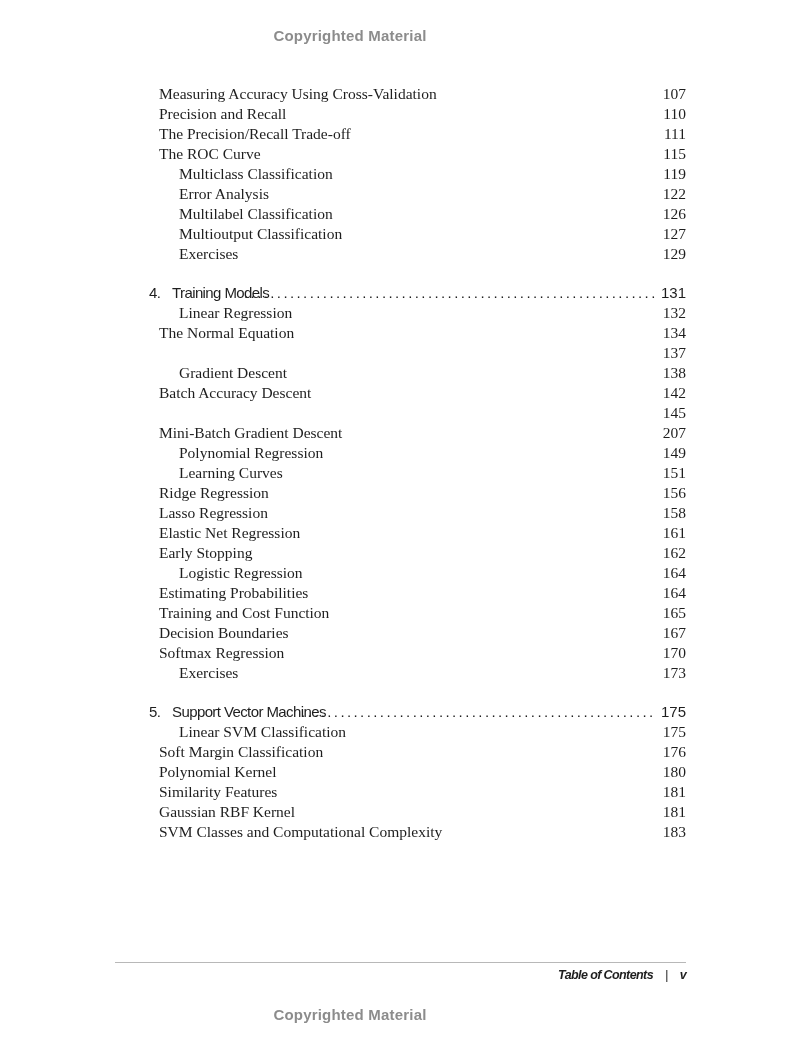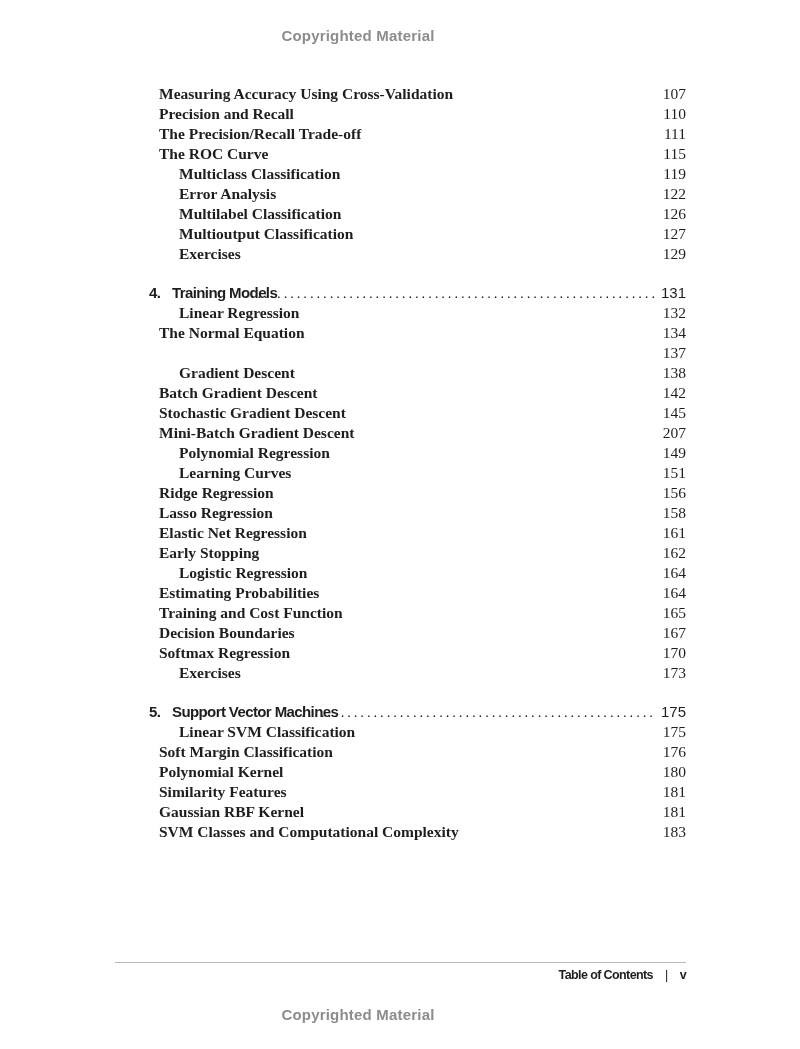--- a/index.html
+++ b/index.html
@@ -1,45 +1,45 @@
 <!DOCTYPE html>
 <html><head>
 <meta charset="utf-8">
 <style>
   html, body { margin: 0; padding: 0; background: #ffffff; }
   body { width: 800px; height: 1049px; position: relative; overflow: hidden; color: #1a1a1a; }
   .watermark {
-    position: absolute; left: 16px; width: 684px; text-align: center;
+    position: absolute; left: 8px; width: 684px; text-align: center;
     font-family: "Liberation Sans", sans-serif; font-size: 15px; font-weight: bold; color: #8c8c8c;
     letter-spacing: 0.2px;
   }
   #wm-top { top: 27px; }
   #wm-bottom { top: 1006px; }
   .toc { position: absolute; left: 122px; top: 84px; width: 564px; }
   .row {
     position: relative; height: 20px; line-height: 20px;
     font-family: "Liberation Serif", serif; font-size: 15.5px; color: #1e1e1e;
   }
-  .row .title { position: absolute; white-space: nowrap; font-weight: bold; }
+  .row .title { position: absolute; white-space: nowrap; }
   .row .page { position: absolute; right: 0; top: 0; }
   .row.l1 .title { left: 23px; margin-left: 34px; }
   .row.l2 .title { left: 37px; }
   .row.chapter { font-family: "Liberation Sans", sans-serif; font-size: 15px; letter-spacing: -0.6px; height: 20px; line-height: 20px; }
   .row.chapter .title { left: 15px; margin-left: 12px; }
   .row.chapter .num { display: inline-block; width: 23px; }
   .row.chapter .leader {
     position: absolute; left: 128px; right: 30px; top: 0; overflow: hidden; white-space: nowrap;
     letter-spacing: 2.4px; color: #1e1e1e;
   }
   .row.chapter .page { letter-spacing: 0; }
   .gap { height: 19px; }
   .footer-rule { position: absolute; left: 115px; top: 962px; width: 571px; height: 1px; background: #b8b8b8; }
   .footer {
     position: absolute; right: 114px; top: 968px; font-family: "Liberation Sans", sans-serif;
-    font-size: 12.5px; font-weight: bold; letter-spacing: -0.6px; color: #1e1e1e;
+    font-size: 12.5px; font-weight: bold; letter-spacing: -0.6px; color: #1e1e1e; font-style: italic;
   }
   .footer .sep { display: inline-block; margin: 0 12px; font-weight: normal; }
 </style>
 </head>
 <body>
 
 <div id="wm-top" class="watermark">Copyrighted Material</div>
 
 <div class="toc" id="toc">
     <div class="row l2">
@@ -93,25 +93,24 @@
       <span class="page">134</span>
     </div>
     <div class="row l2">
       <span class="page">137</span>
     </div>
     <div class="row l1">
       <span class="title">Gradient Descent</span>
       <span class="page">138</span>
     </div>
     <div class="row l2">
-      <span class="title">Batch Gradient Descent</span>
+      <span class="title">Batch Accuracy Descent</span>
       <span class="page">142</span>
     </div>
     <div class="row l2">
-      <span class="title">Stochastic Gradient Descent</span>
       <span class="page">145</span>
     </div>
     <div class="row l2">
       <span class="title">Mini-Batch Gradient Descent</span>
       <span class="page">207</span>
     </div>
     <div class="row l1">
       <span class="title">Polynomial Regression</span>
       <span class="page">149</span>
     </div>

